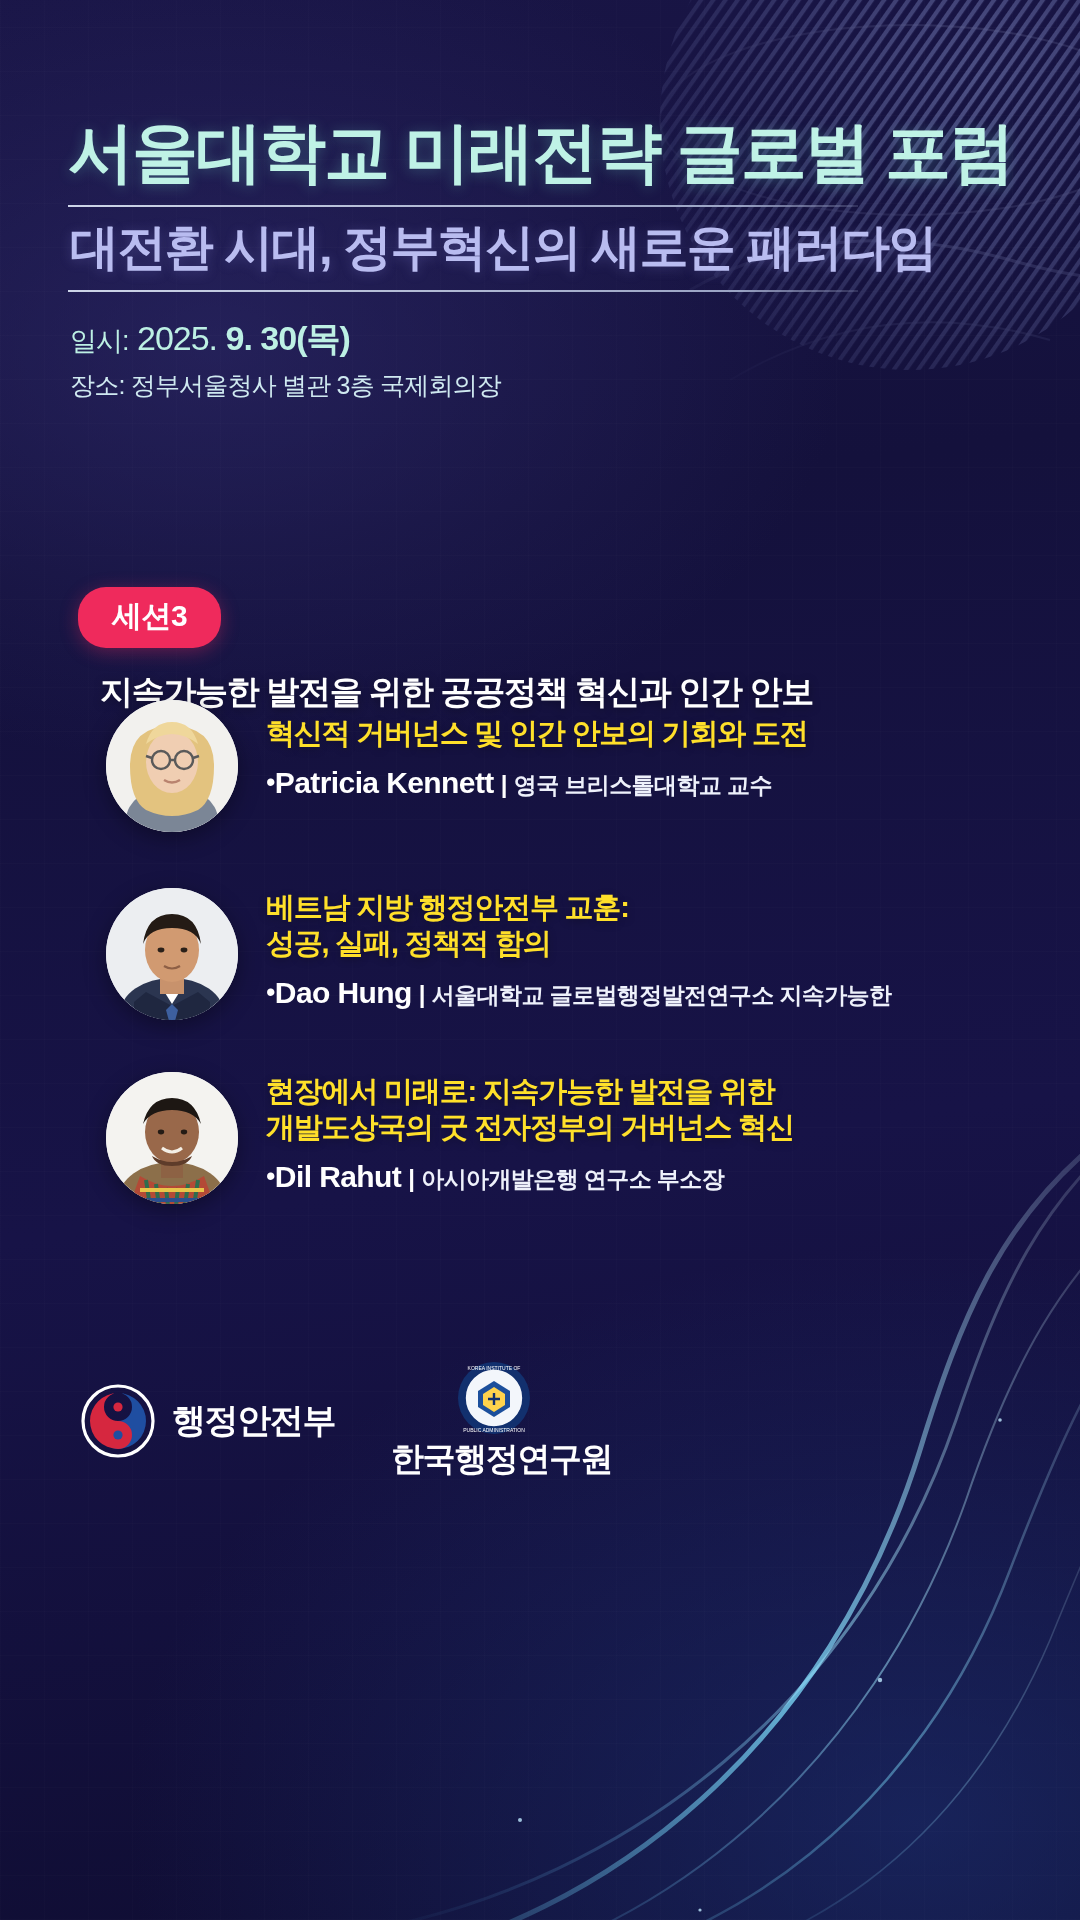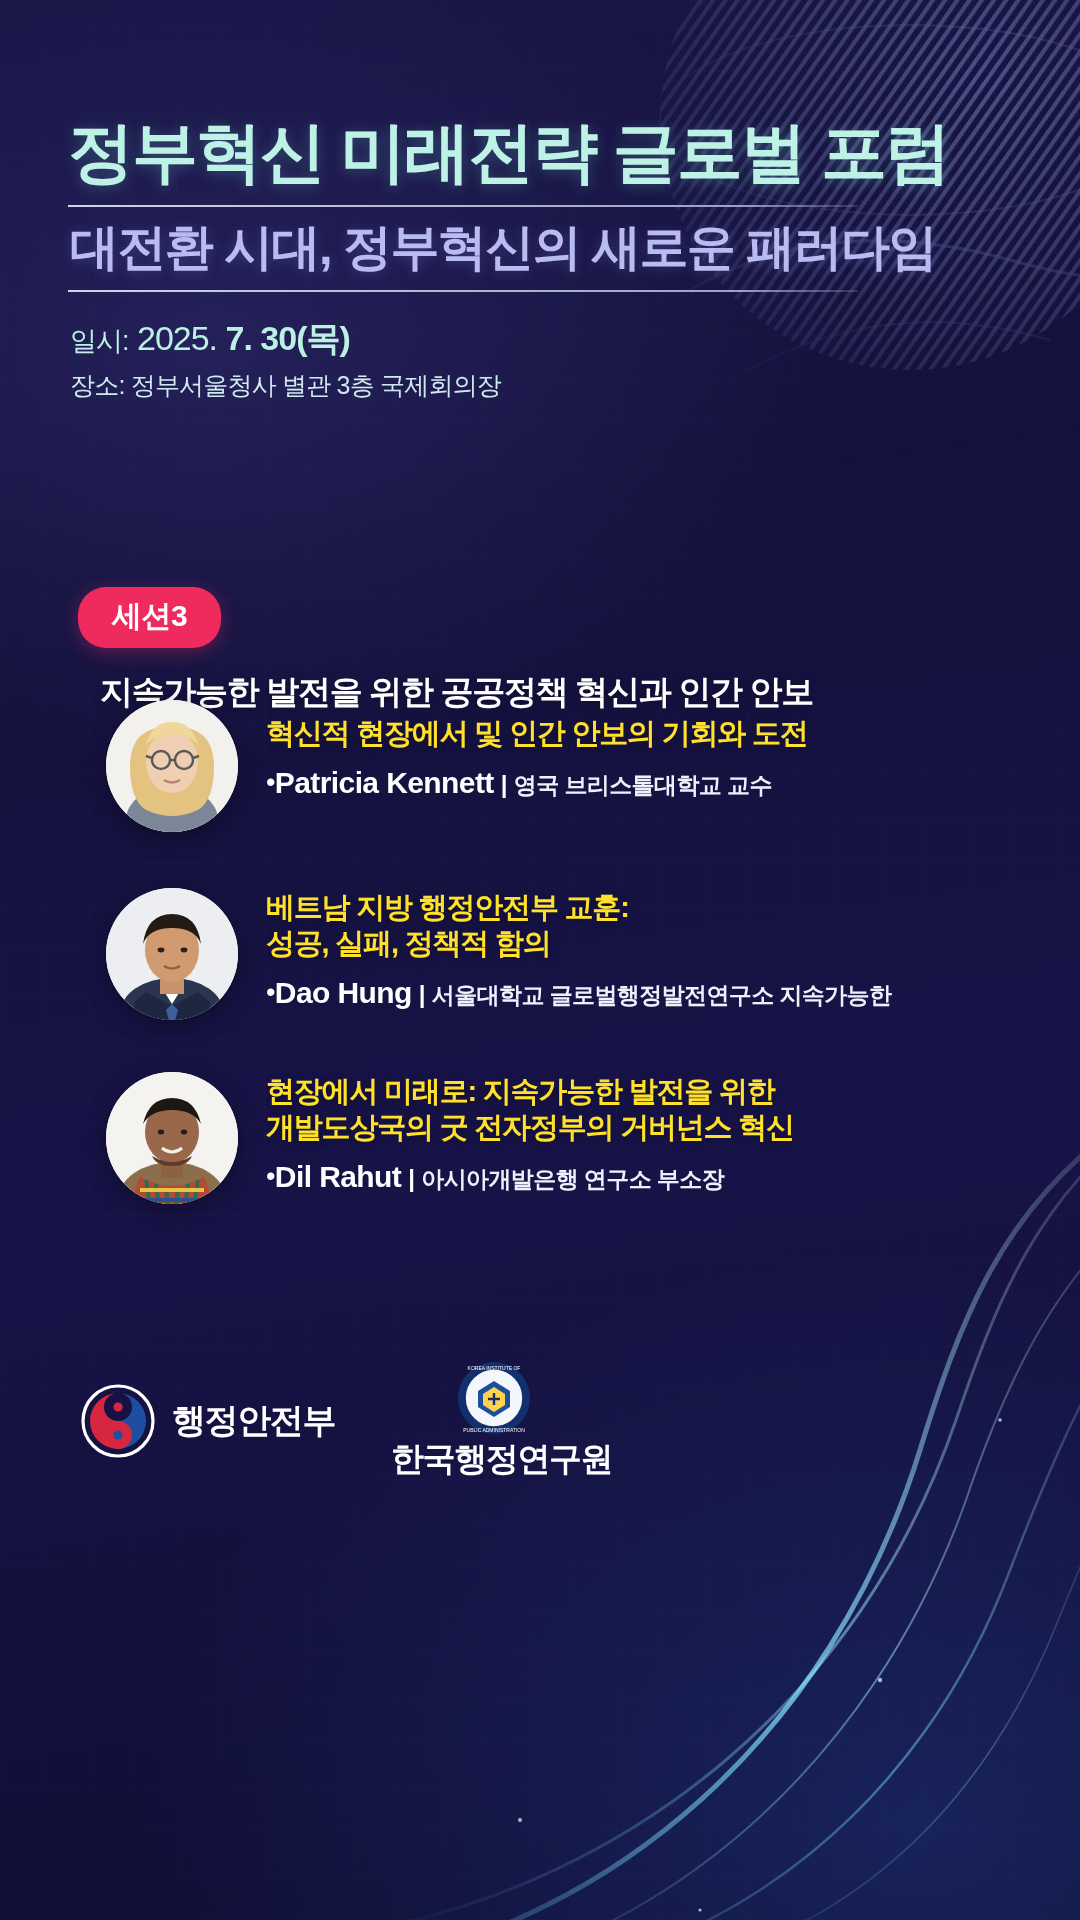--- a/index.html
+++ b/index.html
@@ -173,30 +173,30 @@
     </g>
     <g fill="#bfeaff" opacity="0.8">
       <circle cx="120" cy="700" r="2"></circle>
       <circle cx="300" cy="790" r="1.6"></circle>
       <circle cx="480" cy="560" r="2.2"></circle>
       <circle cx="600" cy="300" r="1.8"></circle>
     </g>
   </svg>
 
   <div class="header">
-    <div class="title-main">정부혁신 미래전략 글로벌 포럼</div>
+    <div class="title-main">서울대학교 미래전략 글로벌 포럼</div>
     <div class="rule top"></div>
     <div class="title-sub">대전환 시대, 정부혁신의 새로운 패러다임</div>
     <div class="rule bottom"></div>
 
     <div class="meta">
       <div class="meta-date">
         <span class="lbl">일시:</span>
         <span>2025.</span>
-        <span class="strong">7. 30(목)</span>
+        <span class="strong">9. 30(목)</span>
       </div>
       <div class="meta-venue">장소: 정부서울청사 별관 3층 국제회의장</div>
     </div>
   </div>
 
   <div class="session-wrap">
     <div class="badge">세션3</div>
     <div class="session-title">지속가능한 발전을 위한 공공정책 혁신과 인간 안보</div>
   </div>
 
@@ -215,21 +215,21 @@
             <circle cx="78" cy="60" r="9"></circle>
             <path d="M64 60 h5"></path>
             <path d="M46 58 l-6-2"></path>
             <path d="M87 58 l6-2"></path>
           </g>
           <path d="M58 80 q8 5 16 0" stroke="#b9836f" stroke-width="2.4" fill="none"></path>
         </svg>
       </div>
       <div class="sp-body">
         <div class="talk">
-          <span>혁신적 현장에서 및 인간 안보의 기회와 도전</span>
+          <span>혁신적 거버넌스 및 인간 안보의 기회와 도전</span>
         </div>
         <div class="who">
           <span class="dot">•</span>
           <span class="nm">Patricia Kennett</span>
           <span class="sep">|</span>
           <span class="aff">영국 브리스톨대학교 교수</span>
         </div>
       </div>
     </div>
 

